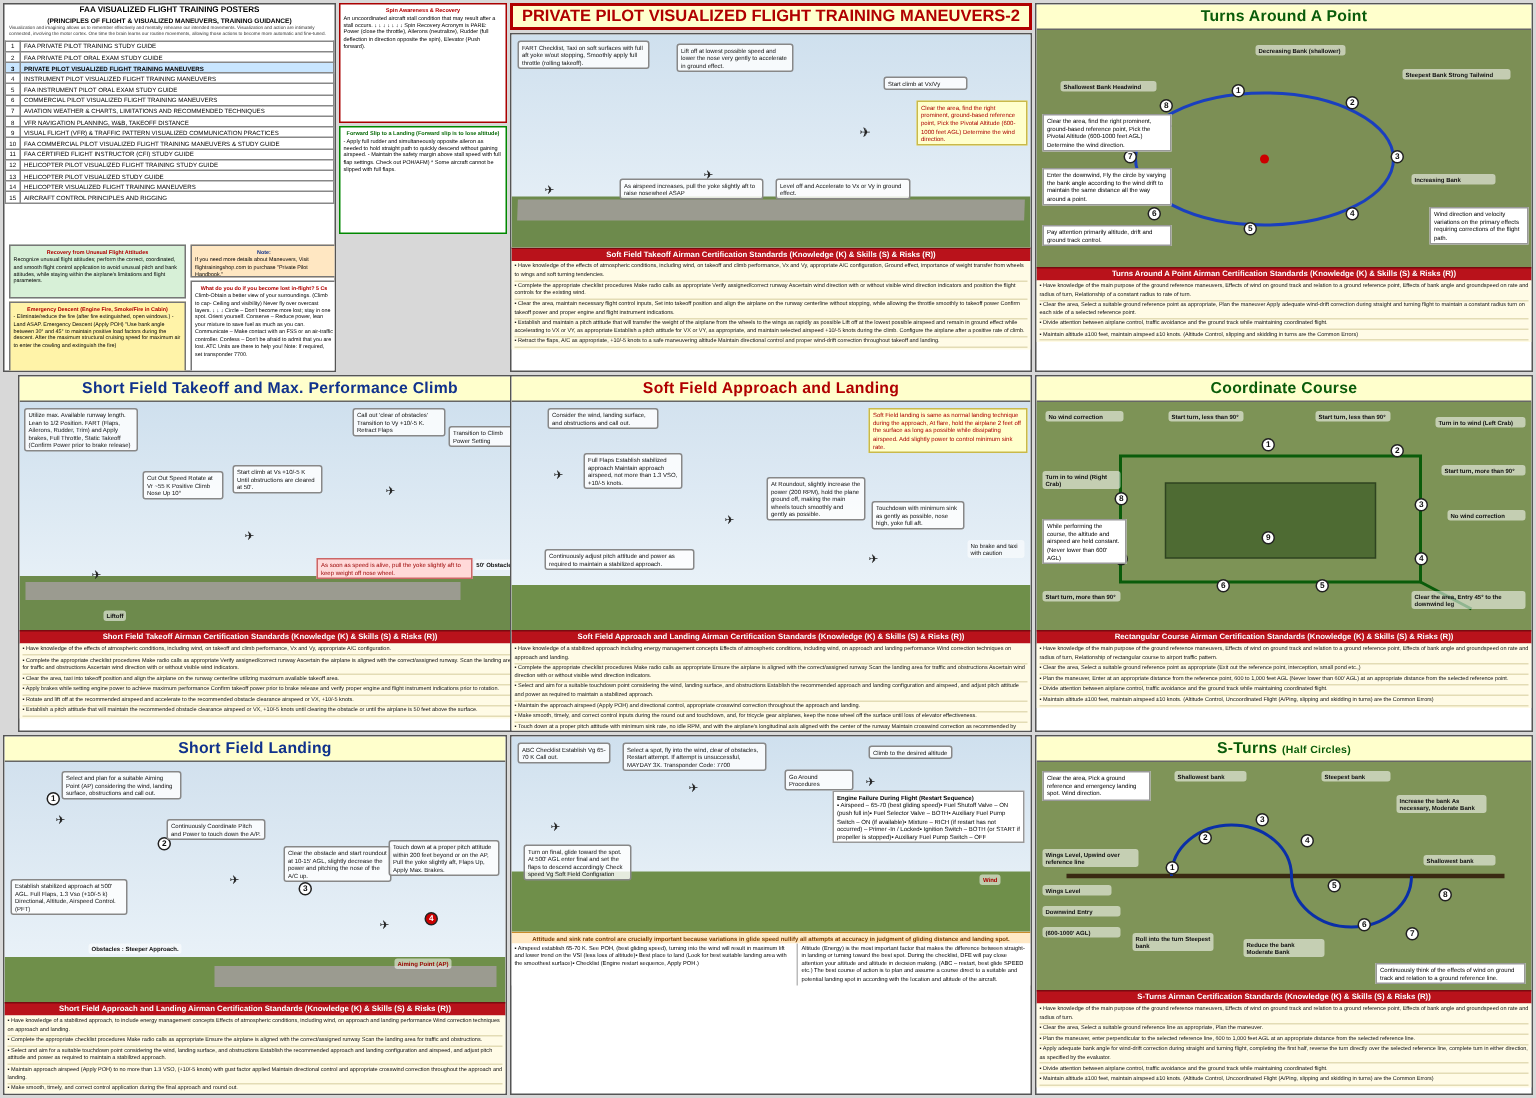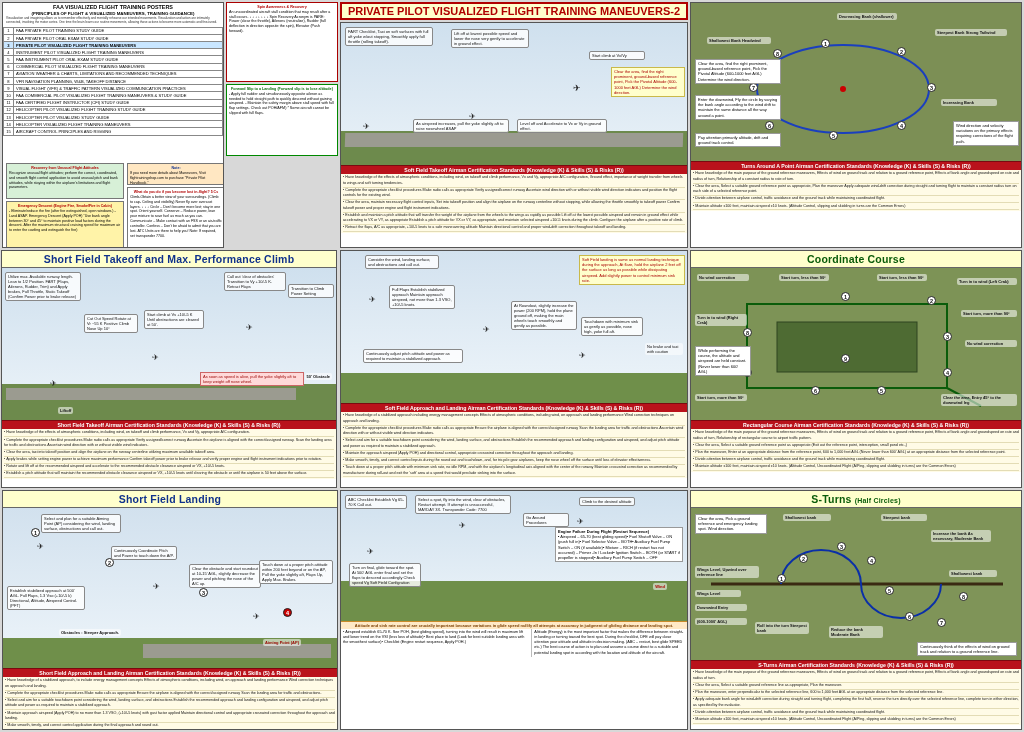--- a/index.html
+++ b/index.html
@@ -76,21 +76,21 @@
   .num-circle {
     position:absolute; width:9px; height:9px; border-radius:50%;
     background:#fff; border:1px solid #222; color:#111;
     font-size:5.5px; font-weight:bold; text-align:center; line-height:8px;
   }
   .plane { position:absolute; font-size:8px; color:#222; }
 
   
   #soft-takeoff { left:340px; top:22px; width:348px; height:226px; }
   #turns-point { left:690px; top:2px; width:332px; height:246px; }
-  #short-takeoff { left:1px; top:250px; width:336px; height:238px; }
+  #short-takeoff { left:12px; top:250px; width:336px; height:238px; }
   #soft-approach { left:340px; top:250px; width:348px; height:238px; }
   #rect-course { left:690px; top:250px; width:332px; height:238px; }
   #short-landing { left:2px; top:490px; width:336px; height:240px; }
   #sim-engine { left:340px; top:490px; width:348px; height:240px; }
   #s-turns { left:690px; top:490px; width:332px; height:240px; }
 
   .pnl-title { font-size:10.5px; }
 
   .box-white { position:absolute; background:#fff; border:1px solid #999; font-size:4px; padding:1px 2px; line-height:1.3; }
   .box-yellow { position:absolute; background:#ffffcc; border:1px solid #c9b94a; font-size:4px; padding:1px 2px; line-height:1.3; }
@@ -217,20 +217,21 @@
     <div class="acs-body">
         <span class="ln">▪ Have knowledge of the effects of atmospheric conditions, including wind, on takeoff and climb performance, Vx and Vy, appropriate A/C configuration, Ground effect, importance of weight transfer from wheels to wings and soft turning tendencies.</span>
         <span class="ln">▪ Complete the appropriate checklist procedures  Make radio calls as appropriate  Verify assigned/correct runway  Ascertain wind direction with or without visible wind direction indicators and position the flight controls for the existing wind.</span>
         <span class="ln">▪ Clear the area, maintain necessary flight control inputs, Set into takeoff position and align the airplane on the runway centerline without stopping, while allowing the throttle smoothly to takeoff power  Confirm takeoff power and proper engine and flight instrument indications.</span>
         <span class="ln">▪ Establish and maintain a pitch attitude that will transfer the weight of the airplane from the wheels to the wings as rapidly as possible  Lift off at the lowest possible airspeed and remain in ground effect while accelerating to VX or VY, as appropriate  Establish a pitch attitude for VX or VY, as appropriate, and maintain selected airspeed +10/-5 knots during the climb. Configure the airplane after a positive rate of climb.</span>
         <span class="ln">▪ Retract the flaps, A/C as appropriate, +10/-5 knots to a safe maneuvering altitude  Maintain directional control and proper wind-drift correction throughout takeoff and landing.</span>
       </div>
   </div>
 
   <div class="panel" id="turns-point">
+    <div class="title green pnl-title">Turns Around A Point</div>
     <div class="scene" style="height:158px;background:#7c8f55;">
       <svg width="332" height="158" style="position:absolute;left:0;top:0;">
         <ellipse cx="152" cy="86" rx="86" ry="44" fill="none" stroke="#1a3fbf" stroke-width="2"></ellipse>
         <circle cx="152" cy="86" r="3" fill="#c00"></circle>
         <path d="M60 70 L90 64" stroke="#111" stroke-width="1" fill="none"></path>
       </svg>
       <div class="num-circle" style="left:130px;top:36px;">1</div>
       <div class="num-circle" style="left:206px;top:44px;">2</div>
       <div class="num-circle" style="left:236px;top:80px;">3</div>
       <div class="num-circle" style="left:206px;top:118px;">4</div>
@@ -279,20 +280,21 @@
         <span class="ln">▪ Have knowledge of the effects of atmospheric conditions, including wind, on takeoff and climb performance, Vx and Vy, appropriate A/C configuration.</span>
         <span class="ln">▪ Complete the appropriate checklist procedures  Make radio calls as appropriate  Verify assigned/correct runway  Ascertain the airplane is aligned with the correct/assigned runway.  Scan the landing area for traffic and obstructions  Ascertain wind direction with or without visible wind indicators.</span>
         <span class="ln">▪ Clear the area, taxi into takeoff position and align the airplane on the runway centerline utilizing maximum available takeoff area.</span>
         <span class="ln">▪ Apply brakes while setting engine power to achieve maximum performance  Confirm takeoff power prior to brake release and verify proper engine and flight instrument indications prior to rotation.</span>
         <span class="ln">▪ Rotate and lift off at the recommended airspeed and accelerate to the recommended obstacle clearance airspeed or VX, +10/-5 knots.</span>
         <span class="ln">▪ Establish a pitch attitude that will maintain the recommended obstacle clearance airspeed or VX, +10/-5 knots until clearing the obstacle or until the airplane is 50 feet above the surface.</span>
       </div>
   </div>
 
   <div class="panel" id="soft-approach">
+    <div class="title pnl-title">Soft Field Approach and Landing</div>
     <div class="scene" style="height:152px;background:linear-gradient(#d3e2ef,#eef5fa);">
       <div class="ground" style="height:30px;background:#6f8f4a;"></div>
       <div class="plane" style="left:28px;top:44px;">✈</div>
       <div class="plane" style="left:142px;top:74px;">✈</div>
       <div class="plane" style="left:238px;top:100px;">✈</div>
       <div class="callout" style="left:24px;top:4px;width:74px;">Consider the wind, landing surface, and obstructions and call out.</div>
       <div class="callout" style="left:48px;top:34px;width:66px;">Full Flaps Establish stabilized approach Maintain approach airspeed, not more than 1.3 VSO, +10/-5 knots.</div>
       <div class="callout" style="left:170px;top:50px;width:66px;">At Roundout, slightly increase the power (200 RPM), hold the plane ground off, making the main wheels touch smoothly and gently as possible.</div>
       <div class="callout" style="left:240px;top:66px;width:62px;">Touchdown with minimum sink as gently as possible, nose high, yoke full aft.</div>
       <div class="callout clear" style="right:4px;top:92px;width:38px;">No brake and taxi with caution</div>

